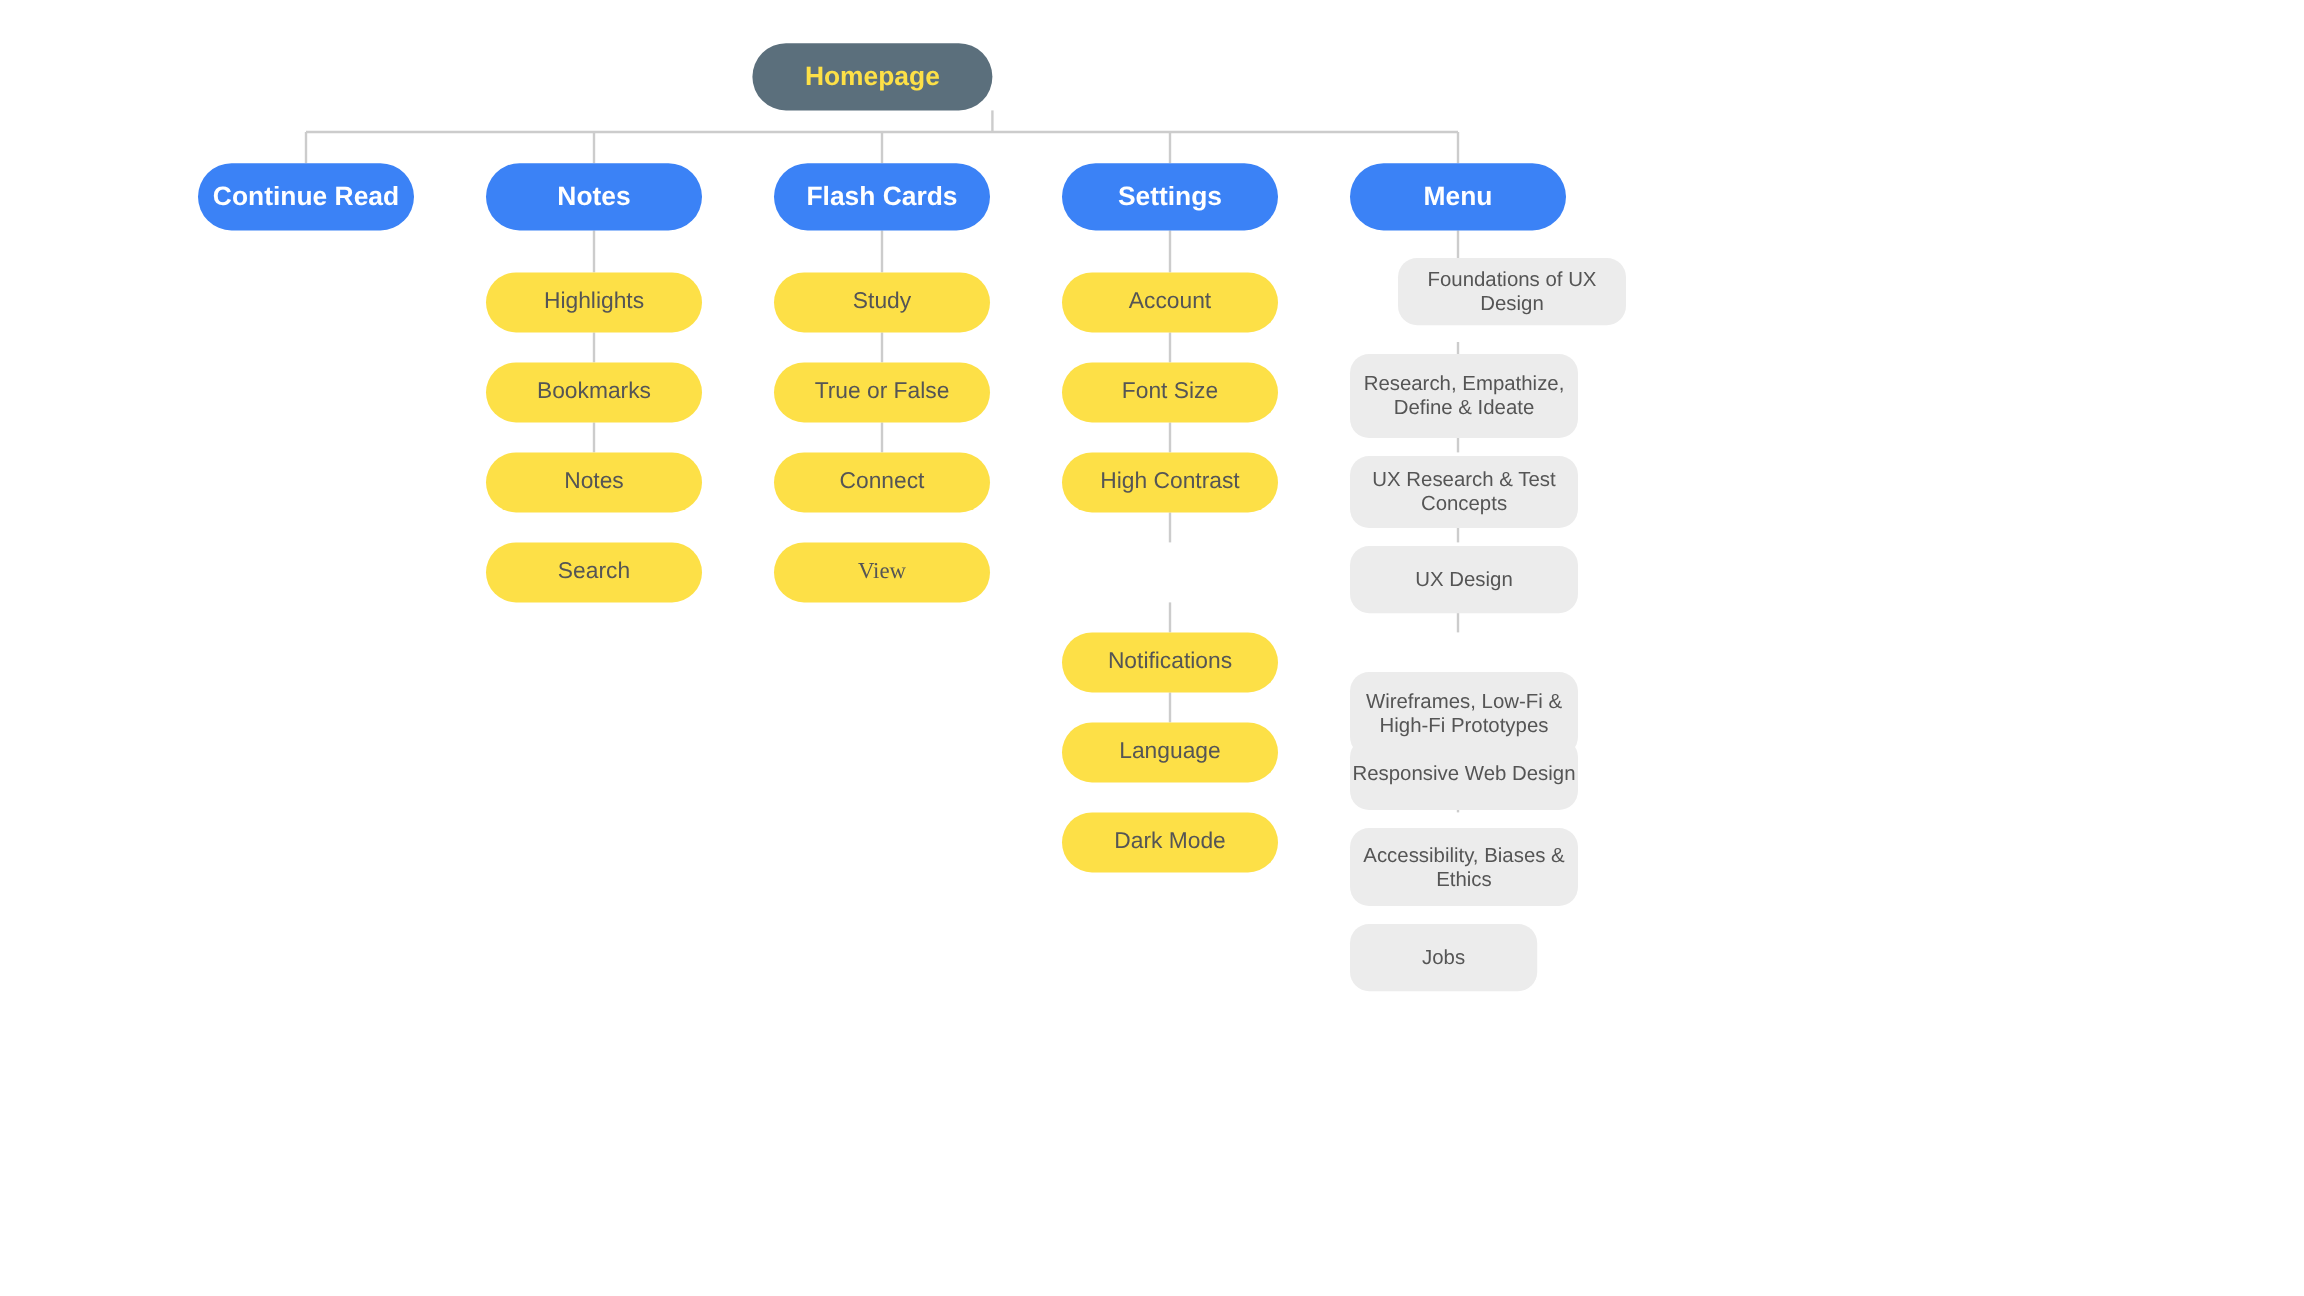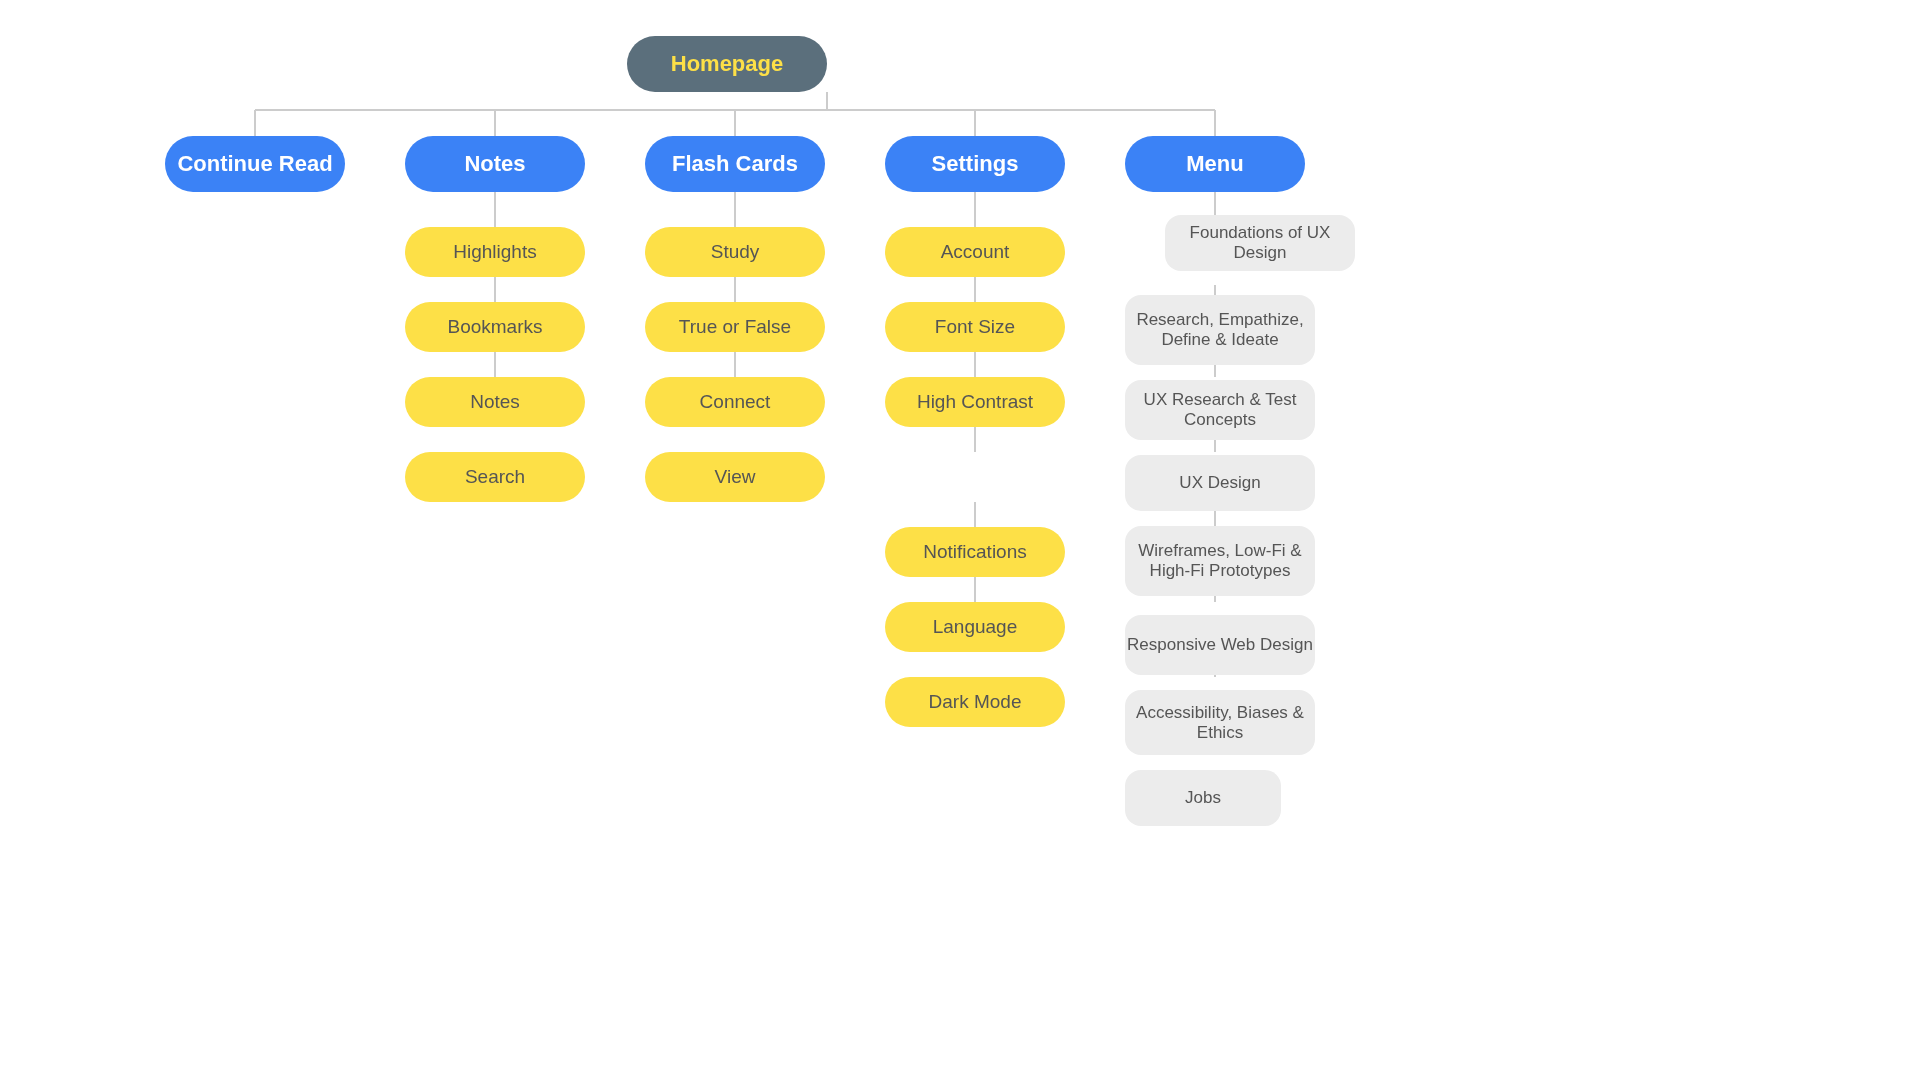--- a/index.html
+++ b/index.html
@@ -120,32 +120,32 @@
   <div class="node node-primary" style="left:405px; top:136px;">Notes</div>
   <div class="node node-secondary" style="left:405px; top:227px;">Highlights</div>
   <div class="node node-secondary" style="left:405px; top:302px;">Bookmarks</div>
   <div class="node node-secondary" style="left:405px; top:377px;">Notes</div>
   <div class="node node-secondary" style="left:405px; top:452px;">Search</div>
 
   <div class="node node-primary" style="left:645px; top:136px;">Flash Cards</div>
   <div class="node node-secondary" style="left:645px; top:227px;">Study</div>
   <div class="node node-secondary" style="left:645px; top:302px;">True or False</div>
   <div class="node node-secondary" style="left:645px; top:377px;">Connect</div>
-  <div class="node node-secondary" style="left:645px; top:452px;">View</div>
+  <div class="node node-secondary" style="left:645px; top:452px;font-family:Liberation Serif, serif;">View</div>
 
   <div class="node node-primary" style="left:885px; top:136px;">Settings</div>
   <div class="node node-secondary" style="left:885px; top:227px;">Account</div>
   <div class="node node-secondary" style="left:885px; top:302px;">Font Size</div>
   <div class="node node-secondary" style="left:885px; top:377px;">High Contrast</div>
   <div class="node node-secondary" style="left:885px; top:527px;">Notifications</div>
   <div class="node node-secondary" style="left:885px; top:602px;">Language</div>
   <div class="node node-secondary" style="left:885px; top:677px;">Dark Mode</div>
 
   <div class="node node-primary" style="left:1125px; top:136px;">Menu</div>
   <div class="node node-menu-item" style="left:1125px; top:215px; width:190px;margin-left:40px;">Foundations of UX Design</div>
   <div class="node node-menu-item" style="left:1125px; top:295px; width:190px; height:70px;">Research, Empathize, Define &amp; Ideate</div>
   <div class="node node-menu-item" style="left:1125px; top:380px; width:190px; height:60px;">UX Research &amp; Test Concepts</div>
   <div class="node node-menu-item" style="left:1125px; top:455px; width:190px;">UX Design</div>
-  <div class="node node-menu-item" style="left:1125px; top:526px; width:190px; height:70px;">Wireframes, Low-Fi &amp; High-Fi Prototypes</div>
+  <div class="node node-menu-item" style="left:1125px; top:560px; width:190px; height:70px;">Wireframes, Low-Fi &amp; High-Fi Prototypes</div>
   <div class="node node-menu-item" style="left:1125px; top:615px; width:190px; height:60px;">Responsive Web Design</div>
   <div class="node node-menu-item" style="left:1125px; top:690px; width:190px; height:65px;">Accessibility, Biases &amp; Ethics</div>
   <div class="node node-menu-item" style="left:1125px; top:770px; width:156px;">Jobs</div>
 </div>
 
 </body></html>

